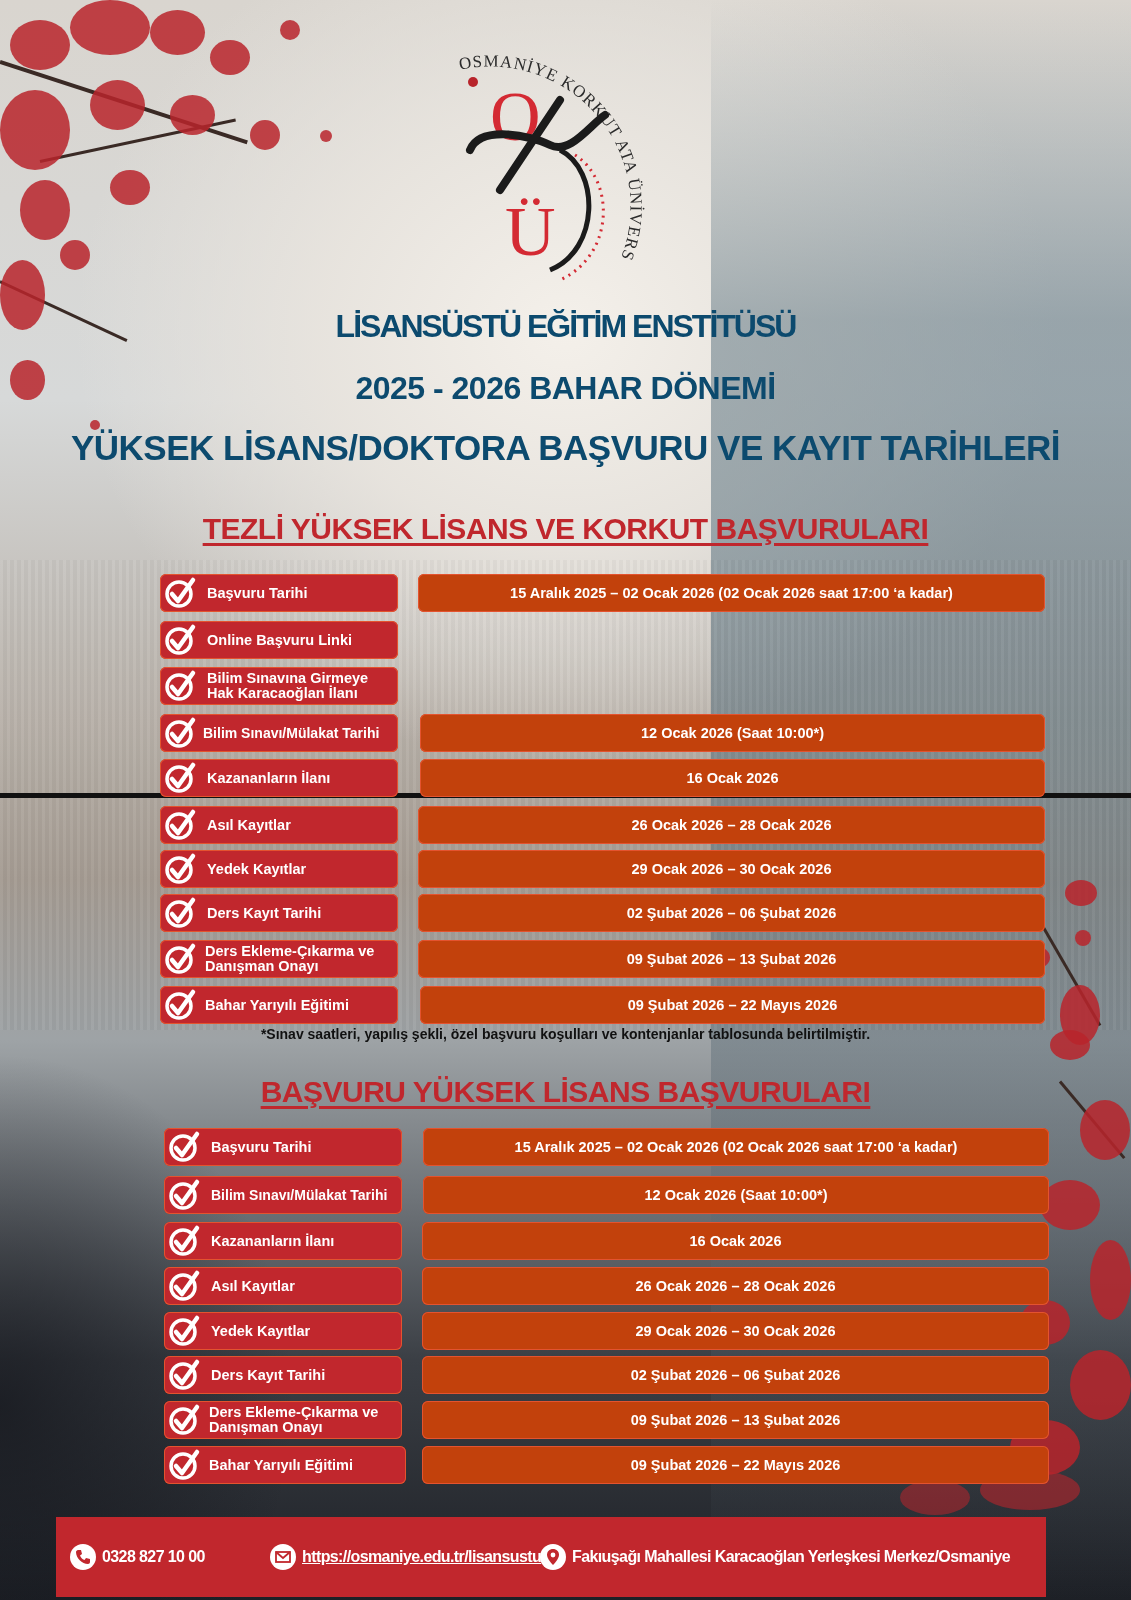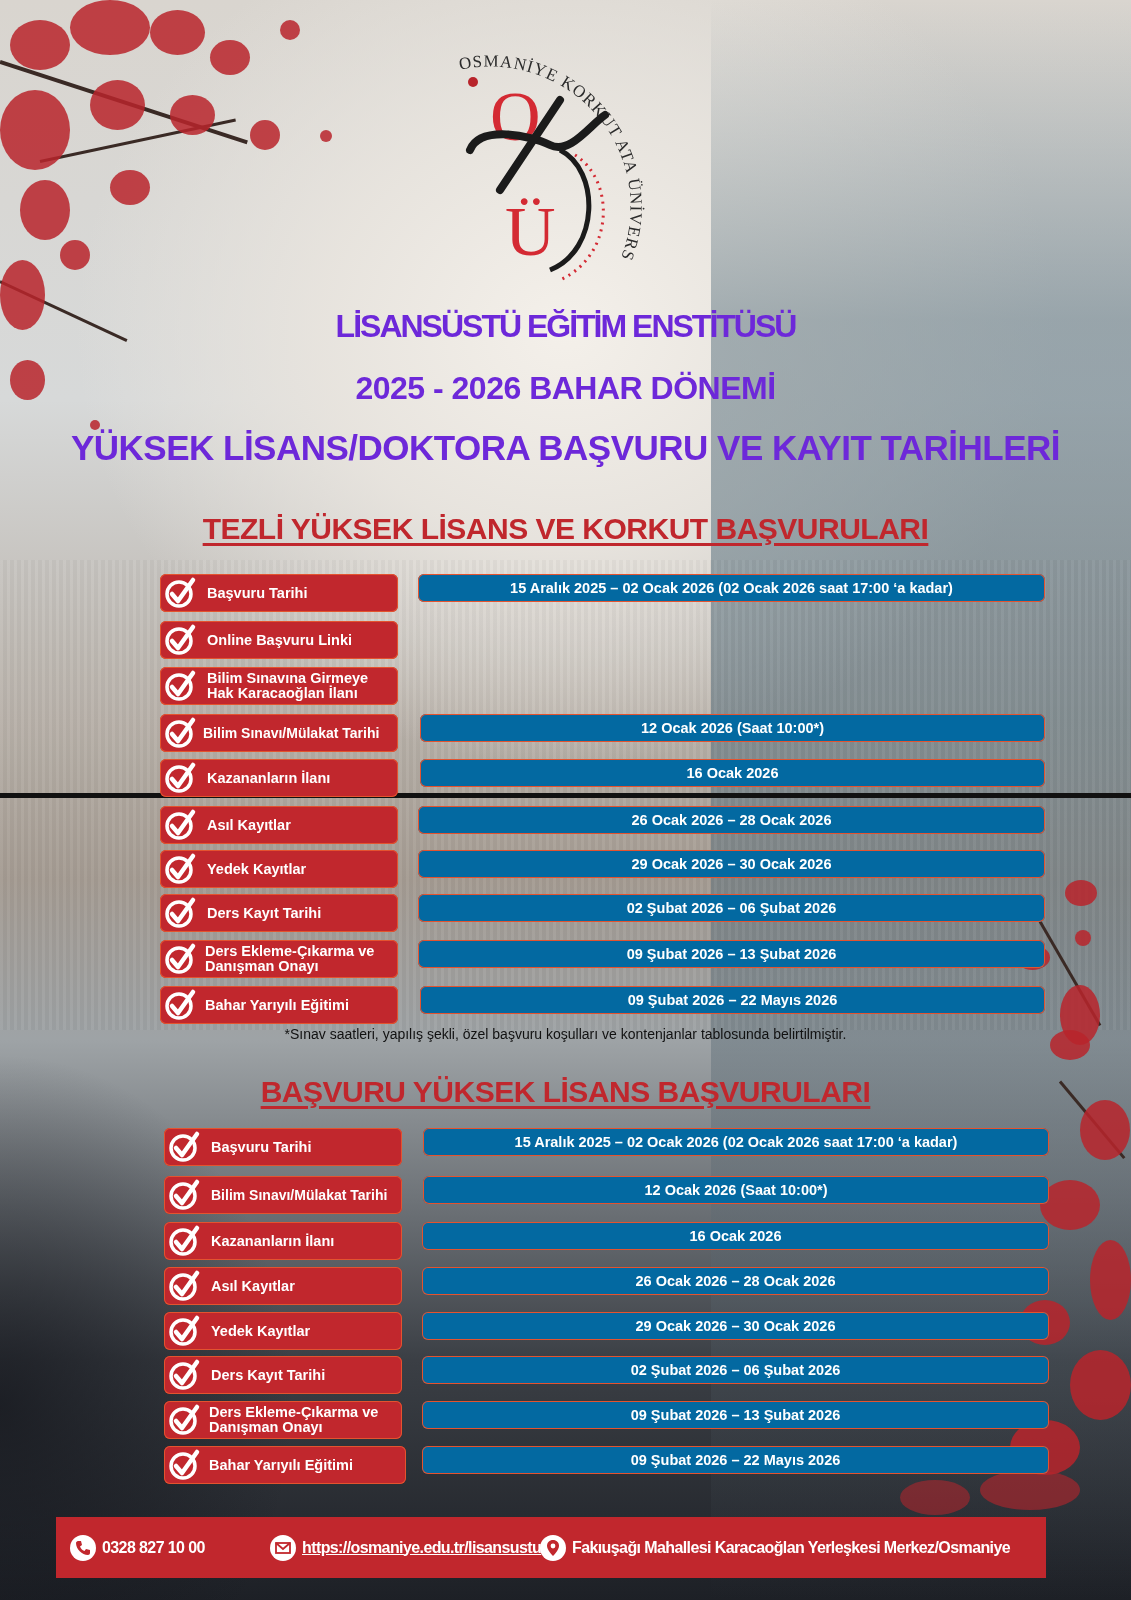--- a/index.html
+++ b/index.html
@@ -29,21 +29,21 @@
   }
   .blossom { position: absolute; border-radius: 50%; background: #b8242b; opacity: 0.85; }
   .branch { position: absolute; background: #3a2a25; transform-origin: left center; }
 
   .logo {
     position: absolute; left: 440px; top: 30px; width: 240px; height: 260px;
   }
 
   .title {
     position: absolute; left: 0; width: 1131px; text-align: center;
-    color: #6d28d9; font-weight: bold; letter-spacing: -0.5px;
+    color: #0c4a6e; font-weight: bold; letter-spacing: -0.5px;
   }
   .title-1 { top: 308px; font-size: 32px; letter-spacing: -2px; }
   .title-2 { top: 370px; font-size: 32px; }
   .title-3 { top: 428px; font-size: 35px; }
 
   .section-heading {
     position: absolute; left: 0; width: 1131px; text-align: center;
     color: #c0272d; font-weight: bold; font-size: 30px; text-decoration: underline;
     text-decoration-thickness: 3px; text-underline-offset: 4px; letter-spacing: -0.5px;
   }
@@ -55,34 +55,34 @@
     background: #c1272d; border-radius: 6px;
     box-shadow: 0 0 0 1px #e4532f inset;
     display: flex; align-items: center;
     color: #fff; font-weight: bold; font-size: 14.5px; line-height: 15px;
   }
   .label-cell .check {
     width: 36px; height: 36px; flex: 0 0 36px; margin-left: 3px; margin-right: 8px;
     display: flex; align-items: center; justify-content: center;
   }
   .value-cell {
-    position: absolute; top: 0; height: 28px;
-    background: #0369a1; border-radius: 6px;
+    position: absolute; top: 0; height: 38px;
+    background: #c2410c; border-radius: 6px;
     box-shadow: 0 0 0 1px #e4532f inset;
     display: flex; align-items: center; justify-content: center;
     color: #fff; font-weight: bold; font-size: 14.5px;
   }
 
   .footnote {
     position: absolute; left: 0; top: 1026px; width: 1131px; text-align: center;
-    font-size: 14px; font-weight: normal; color: #111;
+    font-size: 14px; font-weight: bold; color: #111;
   }
 
   .footer {
-    position: absolute; left: 56px; top: 1517px; width: 990px; height: 61px;
+    position: absolute; left: 56px; top: 1517px; width: 990px; height: 80px;
     background: #c1272d;
     display: flex; align-items: center; color: #fff; font-weight: bold; font-size: 16px;
     letter-spacing: -0.6px;
   }
   .footer .item { display: flex; align-items: center; position: absolute; }
   .footer .ico {
     width: 26px; height: 26px; border-radius: 50%; background: #fff;
     display: flex; align-items: center; justify-content: center; margin-right: 6px;
   }
   .footer a { color: #fff; text-decoration: underline; }

